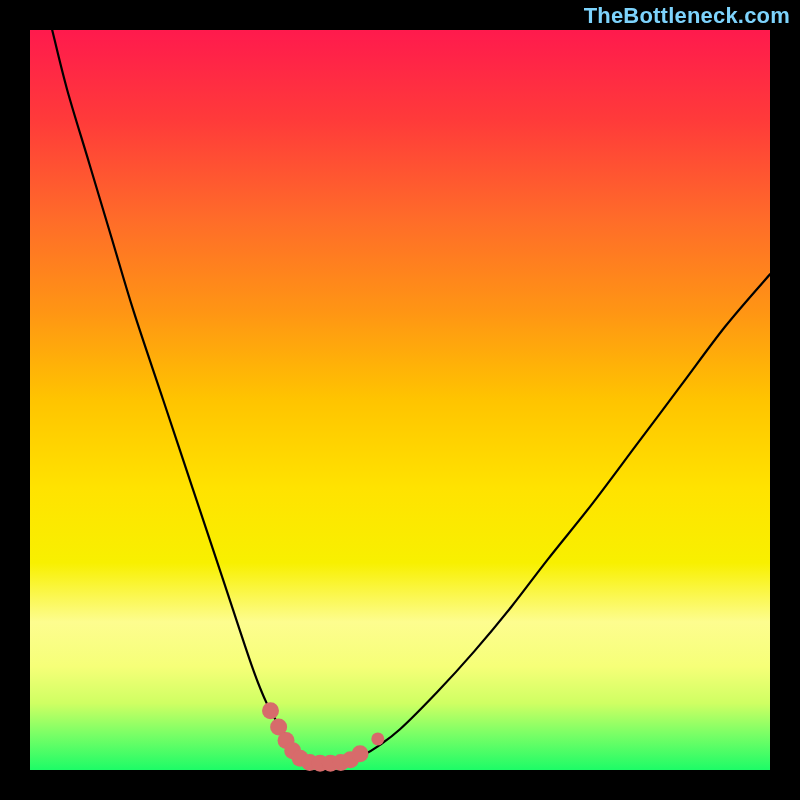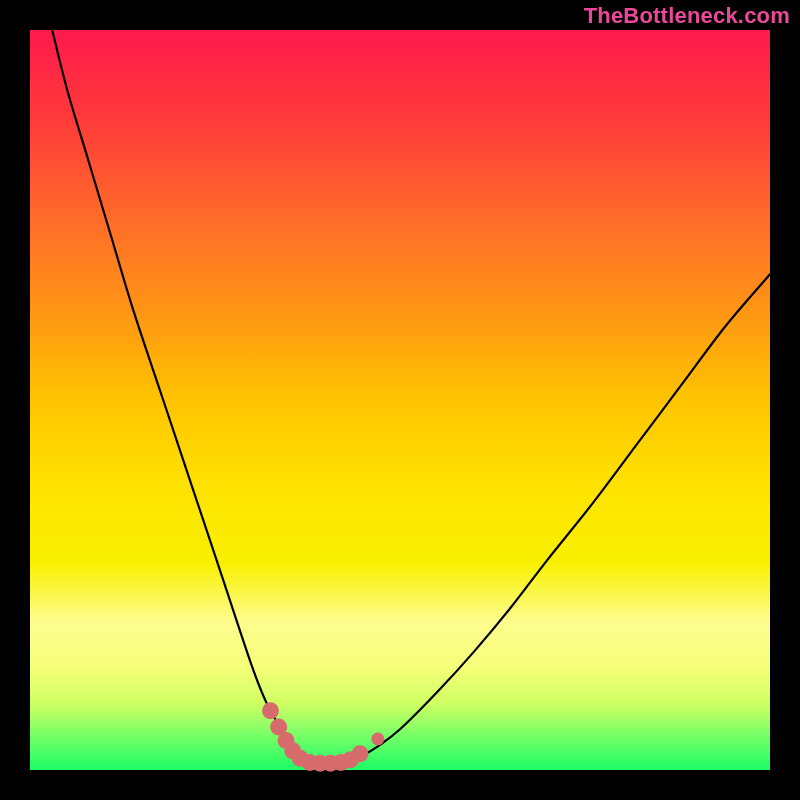--- a/index.html
+++ b/index.html
@@ -40,21 +40,21 @@
       #1dfc67 100%
     );
   }
   .watermark {
     position: absolute;
     top: 3px;
     right: 10px;
     font-family: Arial, Helvetica, sans-serif;
     font-size: 22px;
     font-weight: 600;
-    color: #ec4899;
+    color: #7dd3fc;
     letter-spacing: 0.2px;
   }
   svg.curve {
     position: absolute;
     top: 30px;
     left: 30px;
     width: 740px;
     height: 740px;
     overflow: visible;
   }

